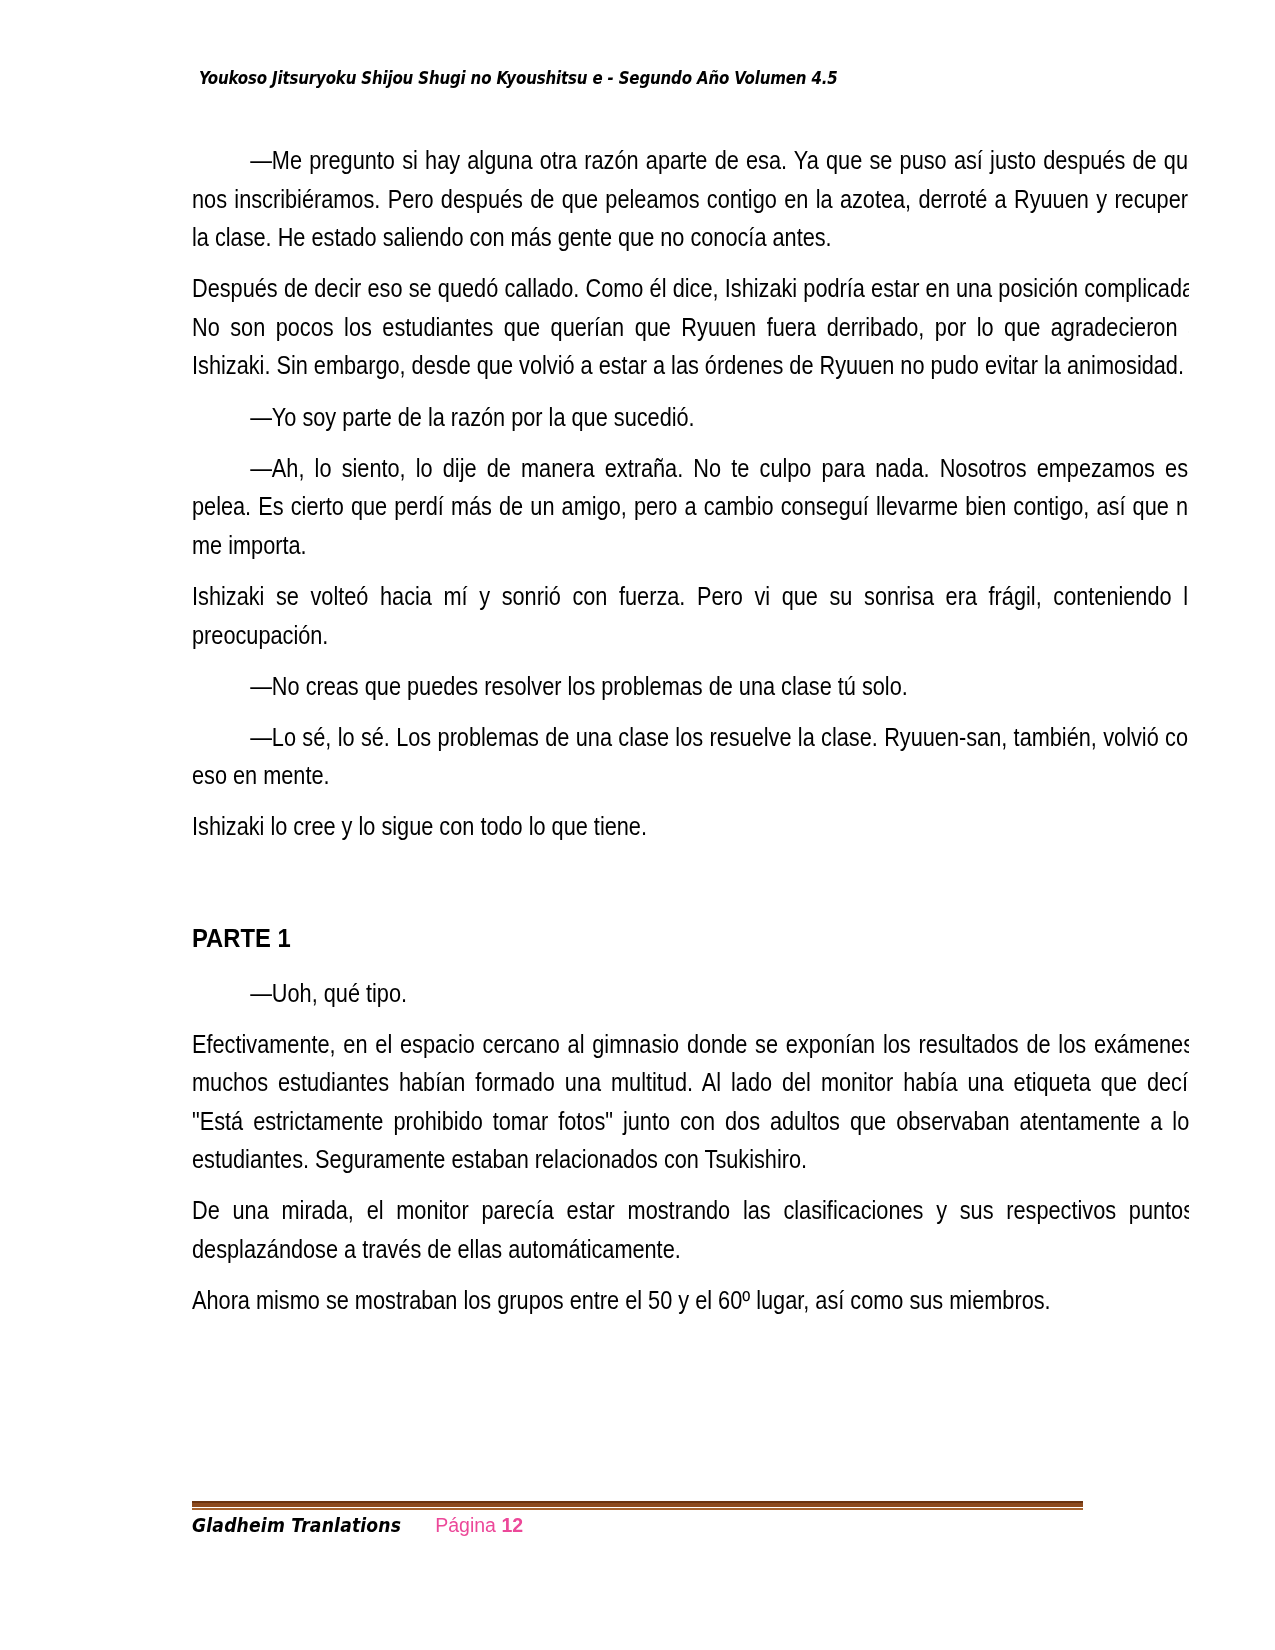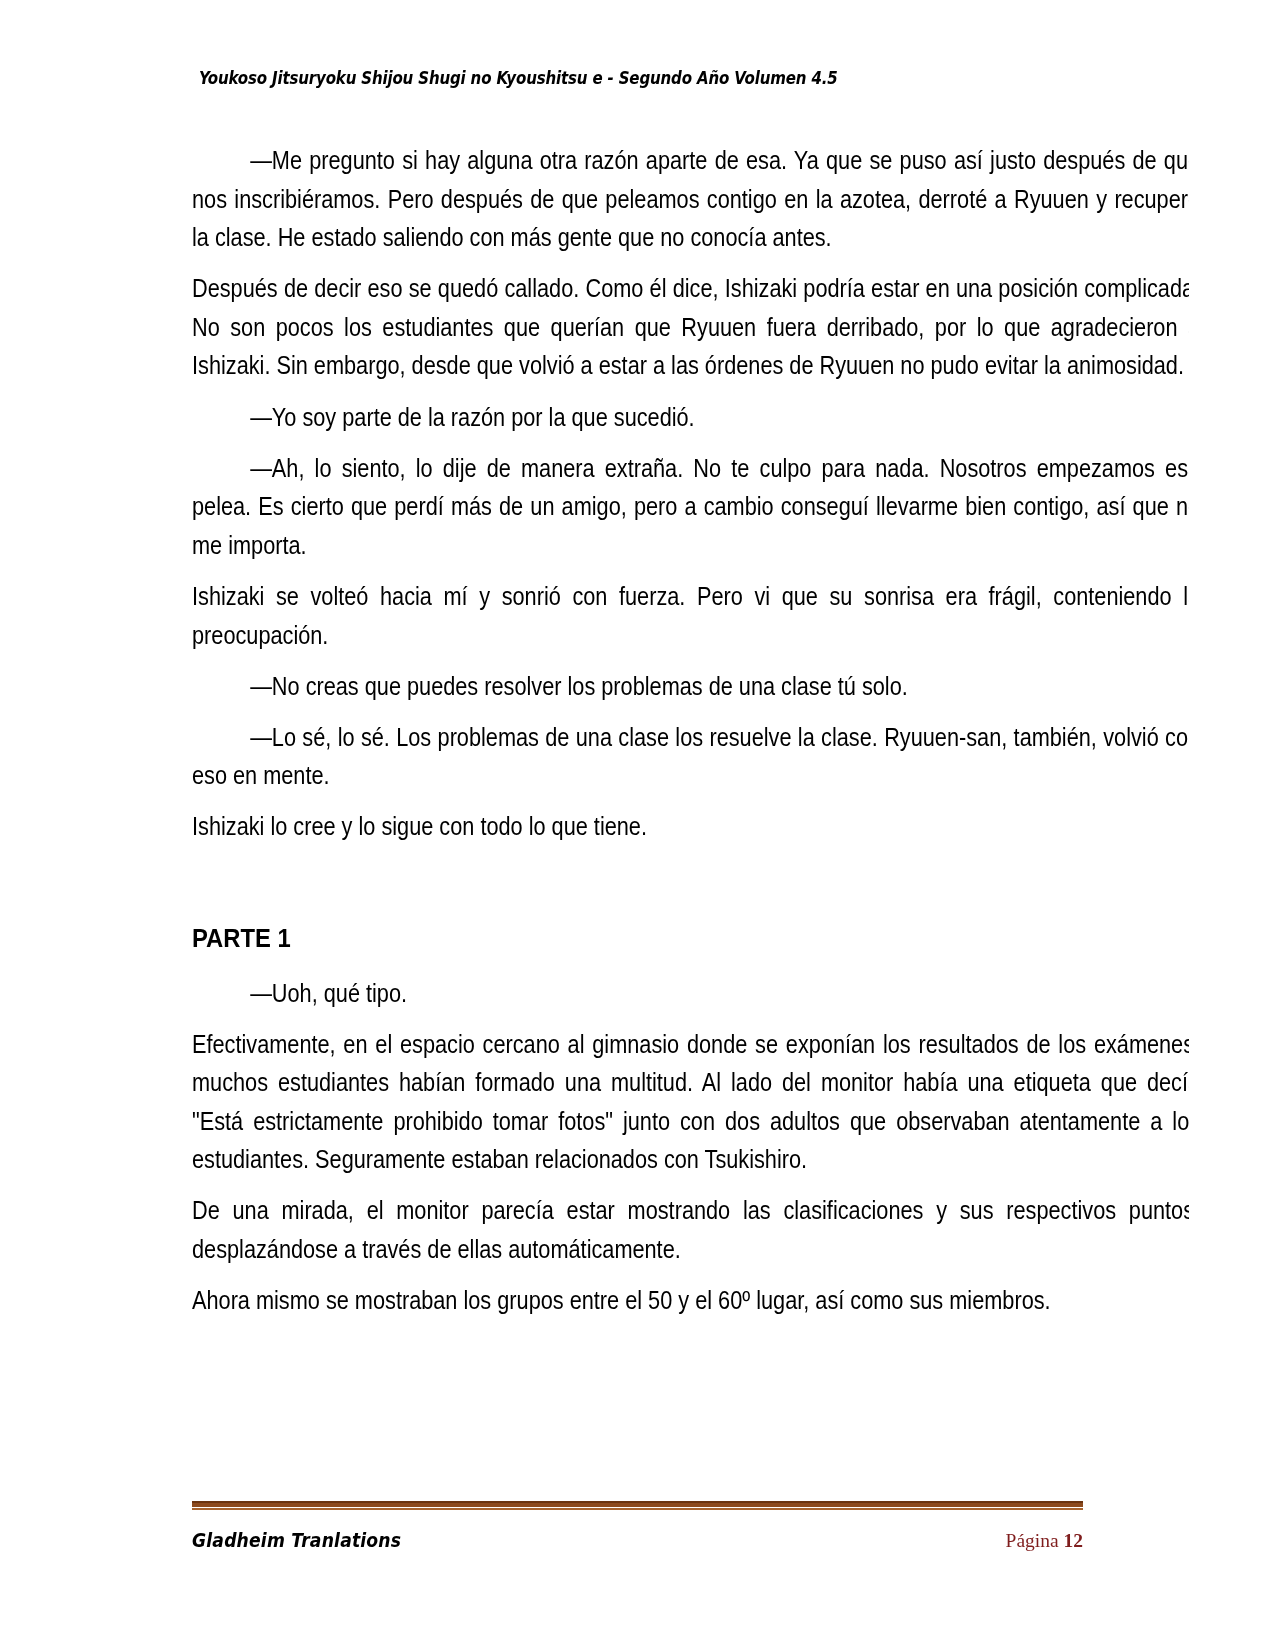--- a/index.html
+++ b/index.html
@@ -116,40 +116,39 @@
   .footer-rule .band-bottom {
     position: absolute;
     left: 0; right: 0; top: 7px;
     height: 2px;
     background: #a8642f;
   }
 
   .footer-row {
     display: flex;
     align-items: baseline;
-    justify-content: space-between;
-    margin-top: 18px;
+    margin-top: 3px;
   }
 
   .footer-brand {
     font-family: "DejaVu Sans", "Liberation Sans", sans-serif;
     font-weight: bold;
     font-style: italic;
     font-size: 20px;
     letter-spacing: 0.2px;
     transform: scaleX(0.86);
     transform-origin: left center;
     white-space: nowrap;
     color: #000000;
   }
 
   .footer-pageno {
-    font-family: Liberation Serif, serif;
+    font-family: Liberation Sans, sans-serif;
     font-size: 19.5px;
-    color: #7f1d1d;
+    color: #ec4899;
     white-space: nowrap;
   }
   .footer-pageno .num {
     font-weight: bold;
   }
 </style>
 </head>
 <body>
 
 <div class="page">

